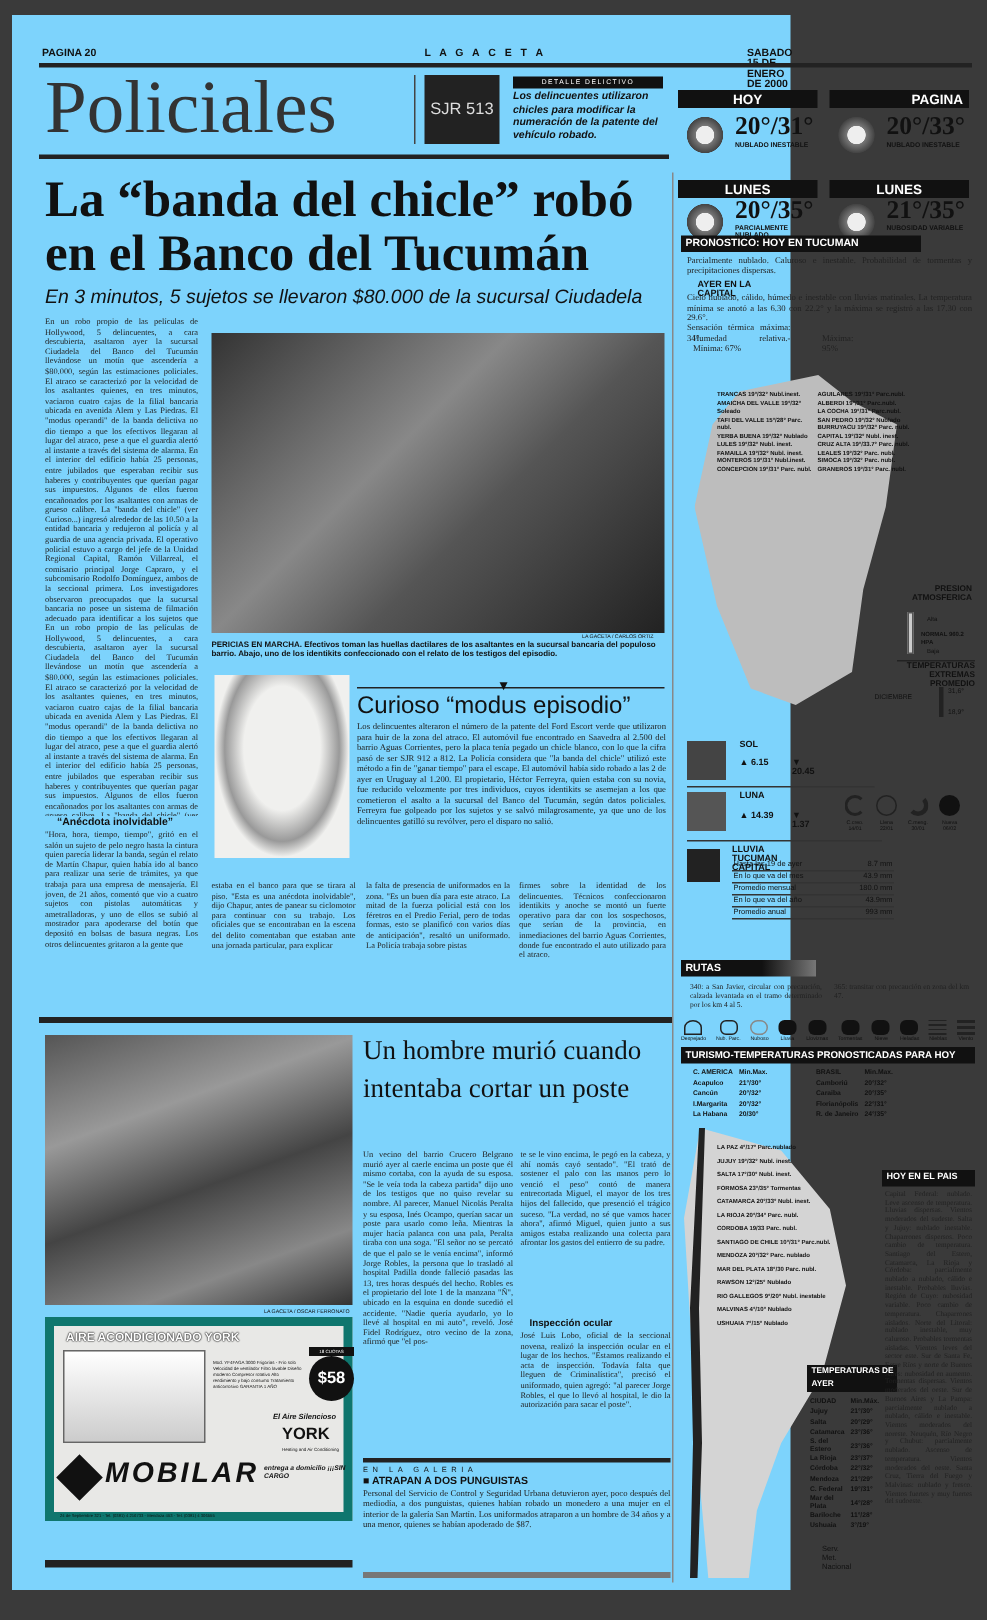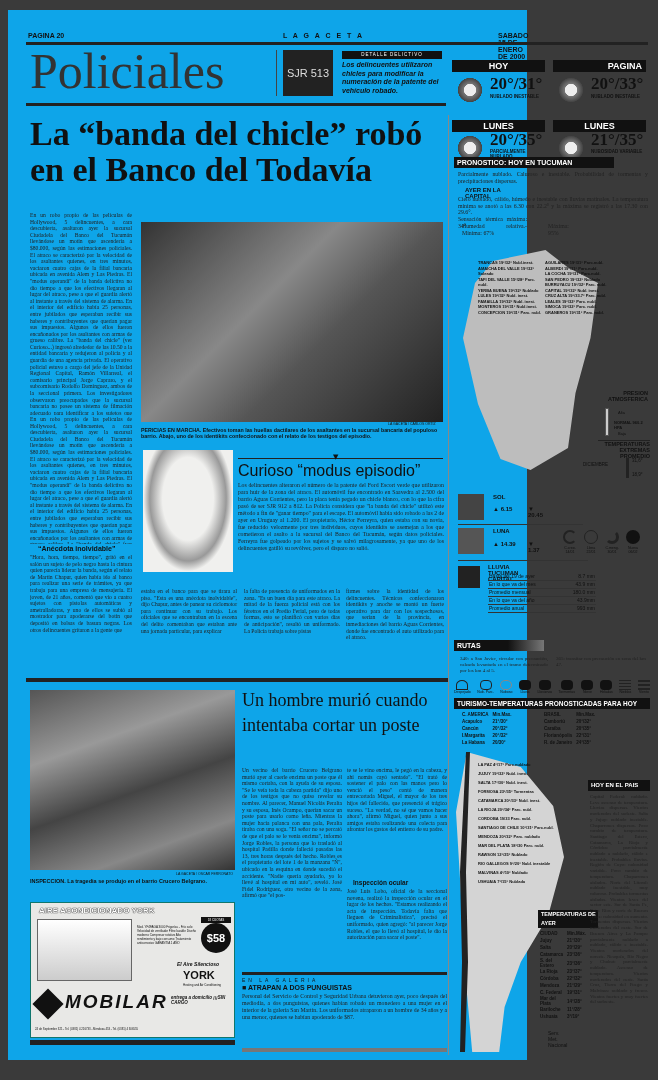--- a/index.html
+++ b/index.html
@@ -1,17 +1,17 @@
 <!DOCTYPE html>
 <html><head>
 <meta charset="utf-8">
 <style>
 *{box-sizing:border-box;margin:0;padding:0}
 body{width:658px;height:1080px;background:#3a3a3a;font-family:"DejaVu Serif",serif;color:#111;overflow:hidden;position:relative}
-.page{position:absolute;left:8px;top:10px;width:519px;height:1050px;background:#0ea5e9;}
+.page{position:absolute;left:8px;top:10px;width:519px;height:1050px;background:#7dd3fc;}
 .serif{font-family:"Liberation Serif","DejaVu Serif",serif}
 .sans{font-family:"Liberation Sans","DejaVu Sans",sans-serif}
 .abs{position:absolute}
 .folio{top:22px;font-size:7px;font-weight:bold}
 .rule{background:#222}
 .body-txt{font-family:"Liberation Serif",serif;font-size:5.6px;line-height:6.6px;text-align:justify;color:#222}
 .wx-head{background:#111;color:#fff;font-family:"Liberation Sans",sans-serif;font-weight:bold;font-size:9px;text-align:center;height:12px;line-height:12px}
 .sun{width:28px;height:28px;border-radius:50%;background:radial-gradient(circle,#eee 30%,#777 32%,#444 60%,transparent 62%)}
 .temp{font-family:"Liberation Serif",serif;font-weight:bold;font-size:17px}
 .cond{font-family:"Liberation Sans",sans-serif;font-size:4.5px;font-weight:bold}
@@ -290,21 +290,22 @@
           <td>Ushuaia</td>
           <td>3°/19°</td>
         </tr>
   </tbody>
     </table>
   <div class="abs sans" style="left:540px;top:1020px;font-size:5px">Serv. Met. Nacional</div>
 
   <div class="abs blackbar" style="left:580px;top:770px;width:62px;font-size:6px">HOY EN EL PAIS</div>
   <div class="abs body-txt" style="left:582px;top:784px;width:58px;font-size:4.8px;line-height:5.7px;height:250px;overflow:hidden">Capital Federal: nublado. Leve ascenso de temperatura. Lluvias dispersas. Vientos moderados del sudeste. Salta y Jujuy: nublado inestable. Chaparrones dispersos. Poco cambio de temperatura. Santiago del Estero, Catamarca, La Rioja y Córdoba: parcialmente nublado a nublado, cálido e inestable. Probables lluvias. Región de Cuyo: nubosidad variable. Poco cambio de temperatura. Chaparrones aislados. Norte del Litoral: nublado inestable, muy caluroso. Probables tormentas aisladas. Vientos leves del sector este. Sur de Santa Fe, Entre Ríos y norte de Buenos Aires: nubosidad en aumento. Tormentas dispersas. Vientos moderados del oeste. Sur de Buenos Aires y La Pampa: parcialmente nublado a nublado, cálido e inestable. Vientos moderados del noreste. Neuquén, Río Negro y Chubut: parcialmente nublado. Ascenso de temperatura. Vientos moderados del oeste. Santa Cruz, Tierra del Fuego y Malvinas: nublado y fresco. Vientos fuertes y muy fuertes del sudoeste.</div>
 
-  <div class="abs serif" style="left:22px;top:106px;width:420px;font-size:34px;font-weight:bold;line-height:36px">La “banda del chicle” robó en el Banco del Todavía</div>
+  <div class="abs serif" style="left:22px;top:106px;width:420px;font-size:34px;font-weight:bold;line-height:36px">La “banda del chicle” robó en el Banco del Tucumán</div>
+  <div class="abs sans" style="left:22px;top:180px;width:420px;font-size:13px;font-style:italic">En 3 minutos, 5 sujetos se llevaron $80.000 de la sucursal Ciudadela</div>
 
   <div class="abs body-txt" style="left:22px;top:202px;width:102px;height:203px;overflow:hidden">En un robo propio de las películas de Hollywood, 5 delincuentes, a cara descubierta, asaltaron ayer la sucursal Ciudadela del Banco del Tucumán llevándose un motín que ascendería a $80.000, según las estimaciones policiales. El atraco se caracterizó por la velocidad de los asaltantes quienes, en tres minutos, vaciaron cuatro cajas de la filial bancaria ubicada en avenida Alem y Las Piedras. El "modus operandi" de la banda delictiva no dio tiempo a que los efectivos llegaran al lugar del atraco, pese a que el guardia alertó al instante a través del sistema de alarma. En el interior del edificio había 25 personas, entre jubilados que esperaban recibir sus haberes y contribuyentes que querían pagar sus impuestos. Algunos de ellos fueron encañonados por los asaltantes con armas de grueso calibre. La "banda del chicle" (ver Curioso...) ingresó alrededor de las 10.50 a la entidad bancaria y redujeron al policía y al guardia de una agencia privada. El operativo policial estuvo a cargo del jefe de la Unidad Regional Capital, Ramón Villarreal, el comisario principal Jorge Capraro, y el subcomisario Rodolfo Domínguez, ambos de la seccional primera. Los investigadores observaron preocupados que la sucursal bancaria no posee un sistema de filmación adecuado para identificar a los sujetos que cometieron el ilícito.</div>
   <div class="abs sans" style="left:30px;top:535px;font-size:7px;font-weight:bold">“Anécdota inolvidable”</div>
   <div class="abs body-txt" style="left:22px;top:544px;width:102px;height:120px;overflow:hidden">"Hora, hora, tiempo, tiempo", gritó en el salón un sujeto de pelo negro hasta la cintura quien parecía liderar la banda, según el relato de Martín Chapur, quien había ido al banco para realizar una serie de trámites, ya que trabaja para una empresa de mensajería. El joven, de 21 años, comentó que vio a cuatro sujetos con pistolas automáticas y ametralladoras, y uno de ellos se subió al mostrador para apoderarse del botín que depositó en bolsas de basura negras. Los otros delincuentes gritaron a la gente que</div>
   <div class="abs body-txt" style="left:22px;top:406px;width:102px;height:128px;overflow:hidden">En un robo propio de las películas de Hollywood, 5 delincuentes, a cara descubierta, asaltaron ayer la sucursal Ciudadela del Banco del Tucumán llevándose un motín que ascendería a $80.000, según las estimaciones policiales. El atraco se caracterizó por la velocidad de los asaltantes quienes, en tres minutos, vaciaron cuatro cajas de la filial bancaria ubicada en avenida Alem y Las Piedras. El "modus operandi" de la banda delictiva no dio tiempo a que los efectivos llegaran al lugar del atraco, pese a que el guardia alertó al instante a través del sistema de alarma. En el interior del edificio había 25 personas, entre jubilados que esperaban recibir sus haberes y contribuyentes que querían pagar sus impuestos. Algunos de ellos fueron encañonados por los asaltantes con armas de grueso calibre. La "banda del chicle" (ver Curioso...) ingresó alrededor de las 10.50 a la entidad bancaria y redujeron al policía y al guardia de una agencia privada. El operativo policial estuvo a cargo del jefe de la Unidad Regional Capital, Ramón Villarreal, el comisario principal Jorge Capraro, y el subcomisario Rodolfo Domínguez, ambos de la seccional primera. Los investigadores observaron preocupados que la sucursal bancaria no posee un sistema de filmación adecuado para identificar a los sujetos que cometieron el ilícito.</div>
 
   <div class="abs photo" style="left:133px;top:212px;width:302px;height:200px"></div>
   <div class="abs sans" style="left:380px;top:412px;font-size:3.5px">LA GACETA / CARLOS ORTIZ</div>
   <div class="abs sans" style="left:133px;top:417px;width:305px;font-size:5.3px;line-height:6px;font-weight:bold">PERICIAS EN MARCHA. Efectivos toman las huellas dactilares de los asaltantes en la sucursal bancaria del populoso barrio. Abajo, uno de los identikits confeccionado con el relato de los testigos del episodio.</div>
 
@@ -328,21 +329,21 @@
   <div class="abs body-txt" style="left:339px;top:757px;width:100px">te se le vino encima, le pegó en la cabeza, y ahí nomás cayó sentado". "El trató de sostener el palo con las manos pero lo venció el peso" contó de manera entrecortada Miguel, el mayor de los tres hijos del fallecido, que presenció el trágico suceso. "La verdad, no sé que vamos hacer ahora", afirmó Miguel, quien junto a sus amigos estaba realizando una colecta para afrontar los gastos del entierro de su padre.</div>
   <div class="abs sans" style="left:345px;top:869px;font-size:6.5px;font-weight:bold">Inspección ocular</div>
   <div class="abs body-txt" style="left:339px;top:878px;width:100px">José Luis Lobo, oficial de la seccional novena, realizó la inspección ocular en el lugar de los hechos. "Estamos realizando el acta de inspección. Todavía falta que lleguen de Criminalística", precisó el uniformado, quien agregó: "al parecer Jorge Robles, el que lo llevó al hospital, le dio la autorización para sacar el poste".</div>
   <div class="abs rule" style="left:234px;top:962px;width:205px;height:3px"></div>
 
   <div class="abs sans" style="left:234px;top:967px;font-size:5px;letter-spacing:3px">EN LA GALERIA</div>
   <div class="abs sans" style="left:234px;top:974px;font-size:7px;font-weight:bold"><span>■</span> <span>ATRAPAN A DOS PUNGUISTAS</span></div>
   <div class="abs body-txt" style="left:234px;top:983px;width:205px;font-size:5.8px;line-height:7px">Personal del Servicio de Control y Seguridad Urbana detuvieron ayer, poco después del mediodía, a dos punguistas, quienes habían robado un monedero a una mujer en el interior de la galería San Martín. Los uniformados atraparon a un hombre de 34 años y a una menor, quienes se habían apoderado de $87.</div>
   <div class="abs" style="left:234px;top:1038px;width:205px;height:4px;background:#777"></div>
 
-  <div class="abs" style="left:22px;top:892px;width:205px;height:136px;border:1px solid #0f766e;background:#e8e8e6">
+  <div class="abs" style="left:22px;top:868px;width:205px;height:136px;border:6px solid #0f766e;background:#e8e8e6">
     <div class="abs sans" style="left:8px;top:3px;font-size:8px;color:#fff;text-shadow:0 0 1px #000,0 0 1px #000;font-weight:bold">AIRE ACONDICIONADO YORK</div>
     <div class="abs" style="left:6px;top:16px;width:95px;height:62px;background:linear-gradient(#fff,#ccc);border:1px solid #666"></div>
     <div class="abs sans" style="left:106px;top:22px;width:60px;font-size:3px;line-height:4px">Mod. YF4FAGA 3000 Frigorías - Frío solo Velocidad de ventilador Filtro lavable Diseño moderno Compresor rotativo Alto rendimiento y bajo consumo Tratamiento anticorrosivo GARANTIA 1 AÑO</div>
     <div class="abs" style="left:170px;top:20px;width:30px;height:30px;border-radius:50%;background:#111;color:#fff;font-family:'Liberation Sans',sans-serif;font-size:11px;font-weight:bold;text-align:center;line-height:30px"><span>$58</span></div>
     <div class="abs sans" style="left:170px;top:14px;width:30px;height:6px;background:#111;color:#fff;font-size:3px;text-align:center;line-height:6px">18 CUOTAS</div>
     <div class="abs sans" style="left:146px;top:58px;font-size:5px;font-style:italic;font-weight:bold">El Aire Silencioso</div>
     <div class="abs sans" style="left:152px;top:66px;font-size:11px;font-weight:bold;color:#111">YORK</div>
     <div class="abs sans" style="left:152px;top:80px;font-size:3px">Heating and Air Conditioning</div>
     <div class="abs" style="left:6px;top:90px;width:22px;height:22px;background:#111;transform:rotate(45deg)"></div>
     <div class="abs sans" style="left:34px;top:88px;font-size:19px;font-weight:bold;font-style:italic;letter-spacing:2px">MOBILAR</div>

